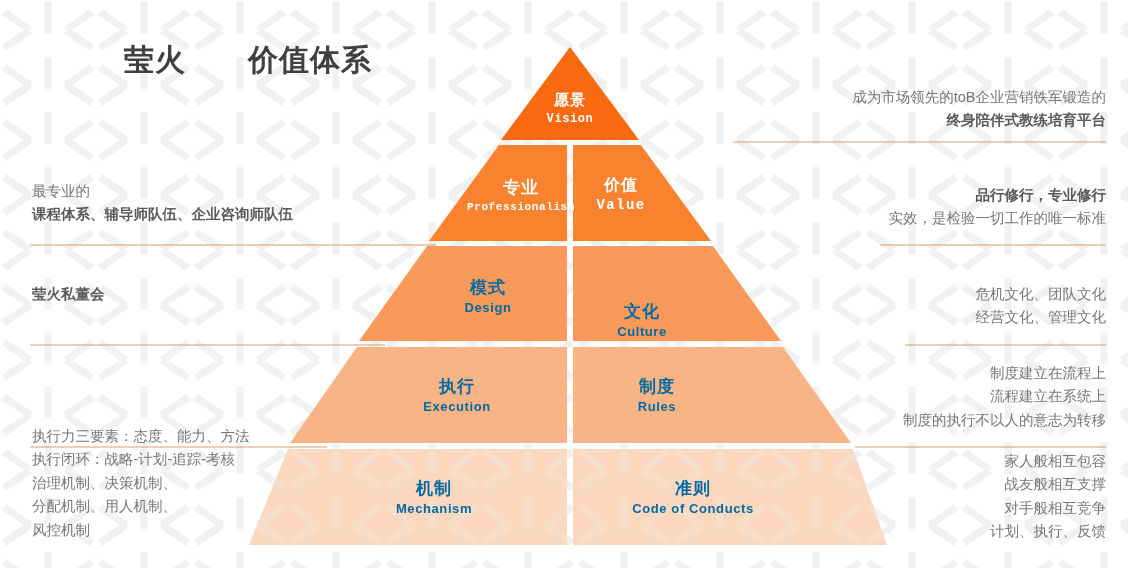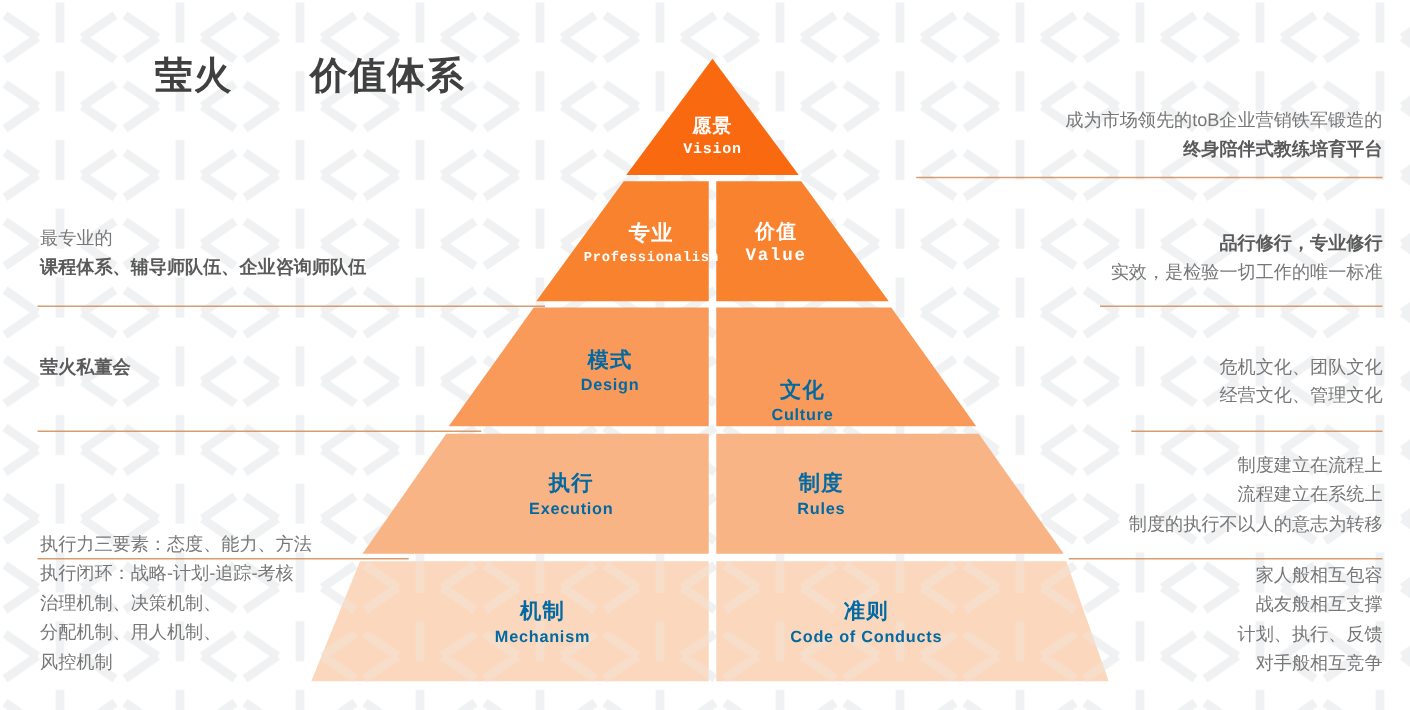--- a/index.html
+++ b/index.html
@@ -268,15 +268,15 @@
 
 <div class="side-label left" id="label-mechanism-left">
   <div>治理机制、决策机制、</div>
   <div>分配机制、用人机制、</div>
   <div>风控机制</div>
 </div>
 
 <div class="side-label right" id="label-conducts-right">
   <div>家人般相互包容</div>
   <div>战友般相互支撑</div>
+  <div>对手般相互竞争</div>
   <div>计划、执行、反馈</div>
-  <div>对手般相互竞争</div>
 </div>
 
 </body></html>

